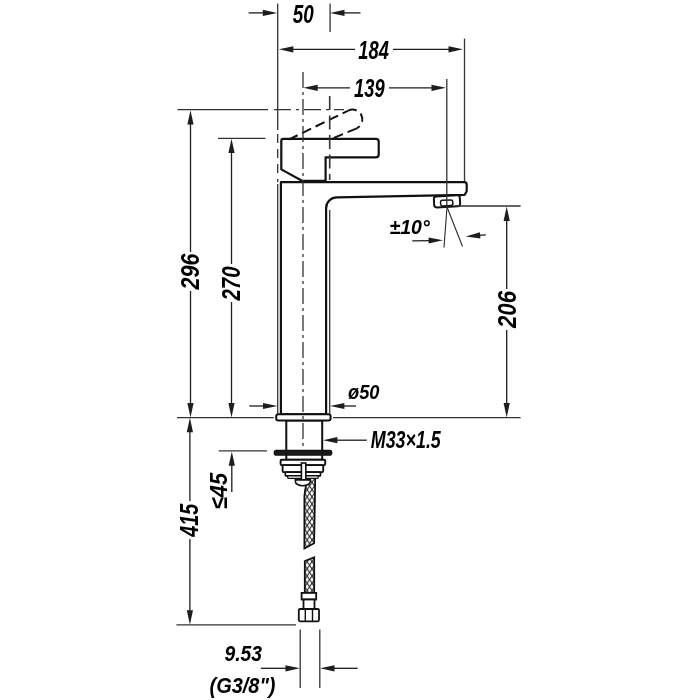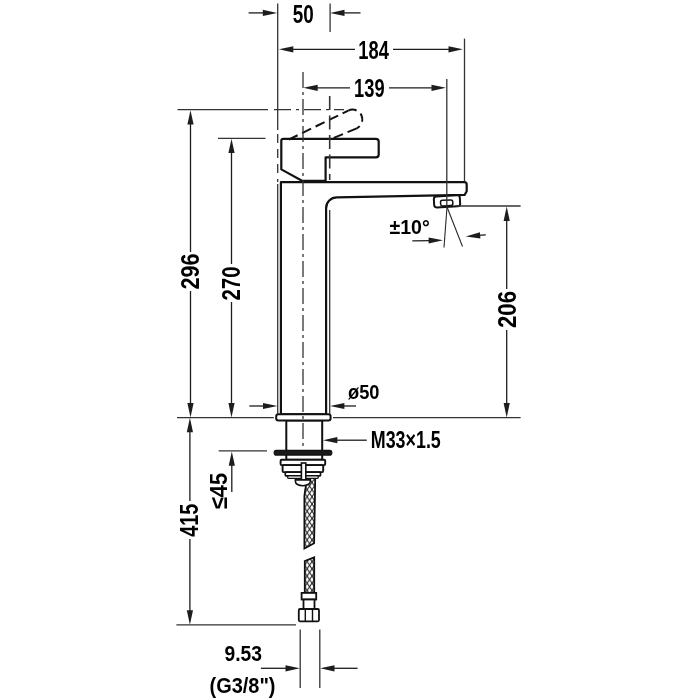--- a/index.html
+++ b/index.html
@@ -1,16 +1,16 @@
 <!DOCTYPE html>
 <html><head>
 <meta charset="utf-8">
 <style>
   html,body{margin:0;padding:0;background:#fff;}
-  .wrap{width:700px;height:700px;position:relative;background:#fff;}
+  .wrap{width:700px;height:700px;position:relative;background:#fff;font-style:italic;}
   svg{display:block;}
   text{font-family:"Liberation Sans",sans-serif;font-weight:bold;fill:#000;}
 </style>
 </head>
 <body>
 <div class="wrap">
 <svg width="700" height="700" viewBox="0 0 700 700">
   <defs>
     <pattern id="mesh" width="4.8" height="7.2" patternUnits="userSpaceOnUse">
       <path d="M0,0 L4.8,7.2 M4.8,0 L0,7.2" stroke="#1d1d1d" stroke-width="1.0" fill="none"></path>

